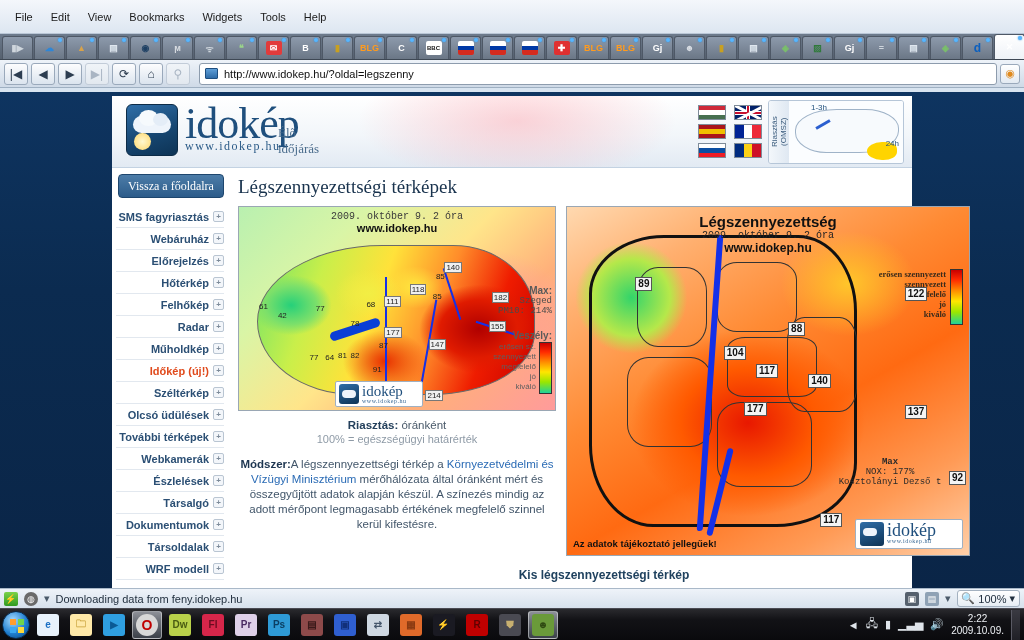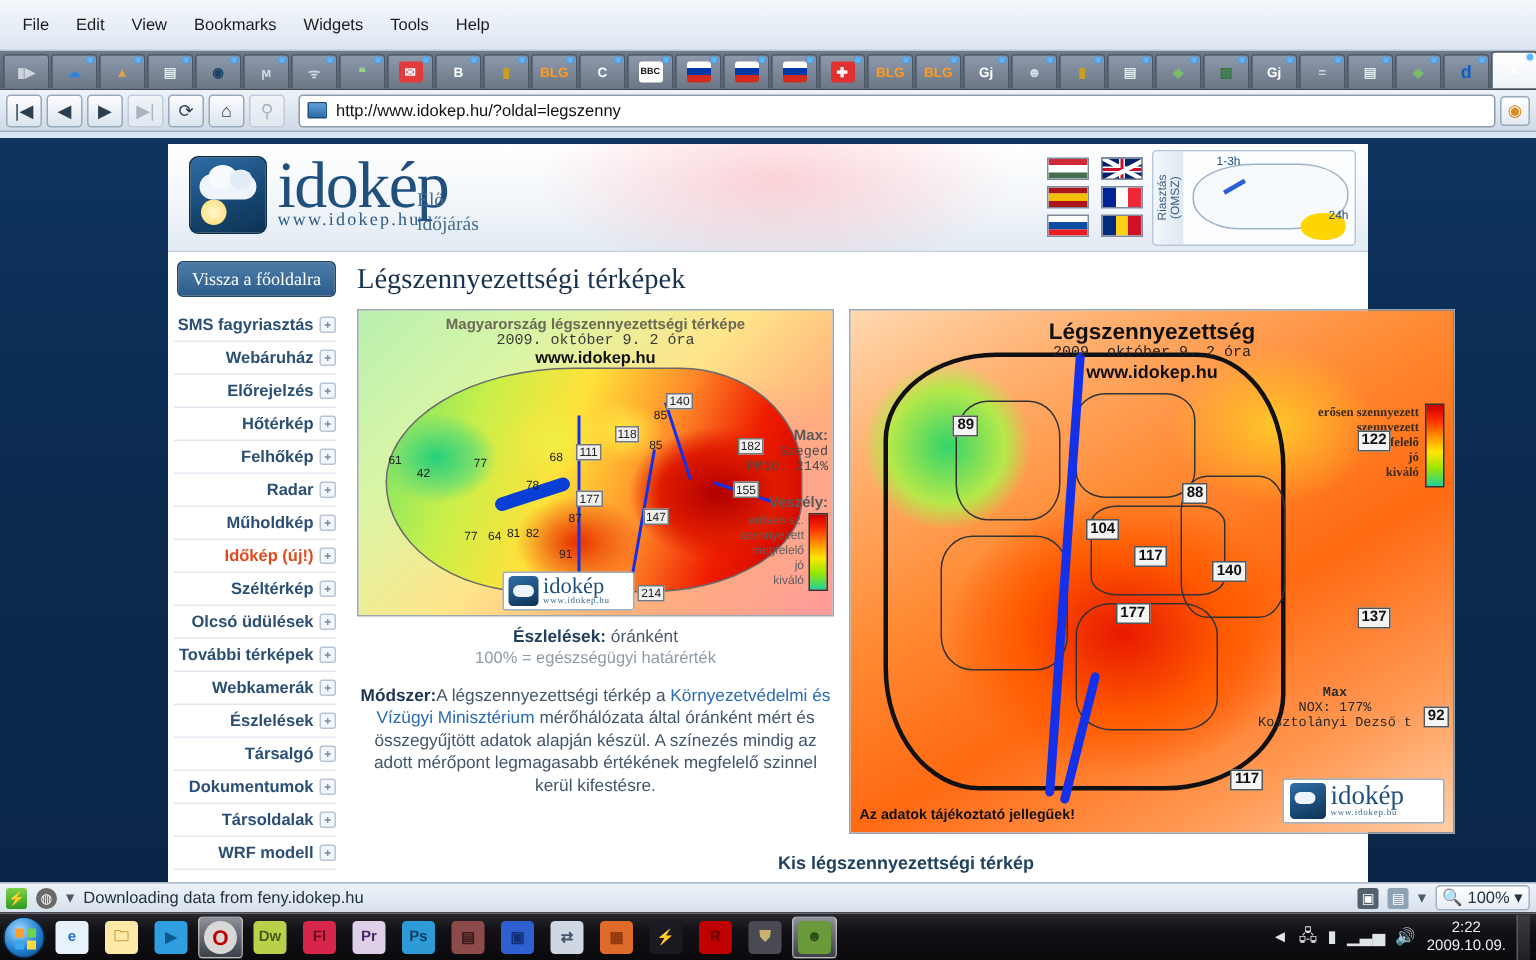--- a/index.html
+++ b/index.html
@@ -662,21 +662,20 @@
             <div>
             <div class="map-hu">
               <div class="shape"></div>
               <div class="balaton"></div>
               <div class="river" style="left:146px;top:70px;height:118px;"></div>
               <div class="river" style="left:188px;top:92px;height:96px;transform:rotate(10deg);"></div>
               <div class="river" style="left:212px;top:60px;height:54px;transform:rotate(-18deg);"></div>
               <div class="river" style="left:236px;top:120px;width:40px;height:2px;transform:rotate(18deg);"></div>
 
               <div class="mhead">
-                <div class="l1">Magyarország légszennyezettségi térképe</div>
                 <div class="l2">2009. október 9. 2 óra</div>
                 <div class="l3">www.idokep.hu</div>
               </div>
 
               <div id="hu-stations">
                     <div class="stn" style="left: 6%; top: 47%;">61</div>
                     <div class="stn" style="left: 12%; top: 51%;">42</div>
                     <div class="stn" style="left: 24%; top: 48%;">77</div>
                     <div class="stn" style="left: 40%; top: 46%;">68</div>
                     <div class="stn boxed" style="left: 46%; top: 44%;">111</div>
@@ -720,21 +719,21 @@
                 <span class="badge-cloud"></span>
                 <span>
                   <span class="badge-words">idokép</span>
                   <span class="badge-sub" style="display:block">www.idokep.hu</span>
                 </span>
               </div>
             </div>
 
             <div class="undertext">
               <div class="ut1">
-                <b>Észlelések:</b>
+                <b>Riasztás:</b>
                 <span>óránként</span>
               </div>
               <div class="ut2">100% = egészségügyi határérték</div>
               <div class="ut3">
                 <b>Módszer:</b><span>A légszennyezettségi térkép a </span><span class="lnk">Környezetvédelmi és Vízügyi Minisztérium</span><span> mérőhálózata által óránként mért és összegyűjtött adatok alapján készül. A színezés mindig az adott mérőpont legmagasabb értékének megfelelő szinnel kerül kifestésre.</span>
               </div>
             </div>
             </div>
 
             <div class="map-bp">

